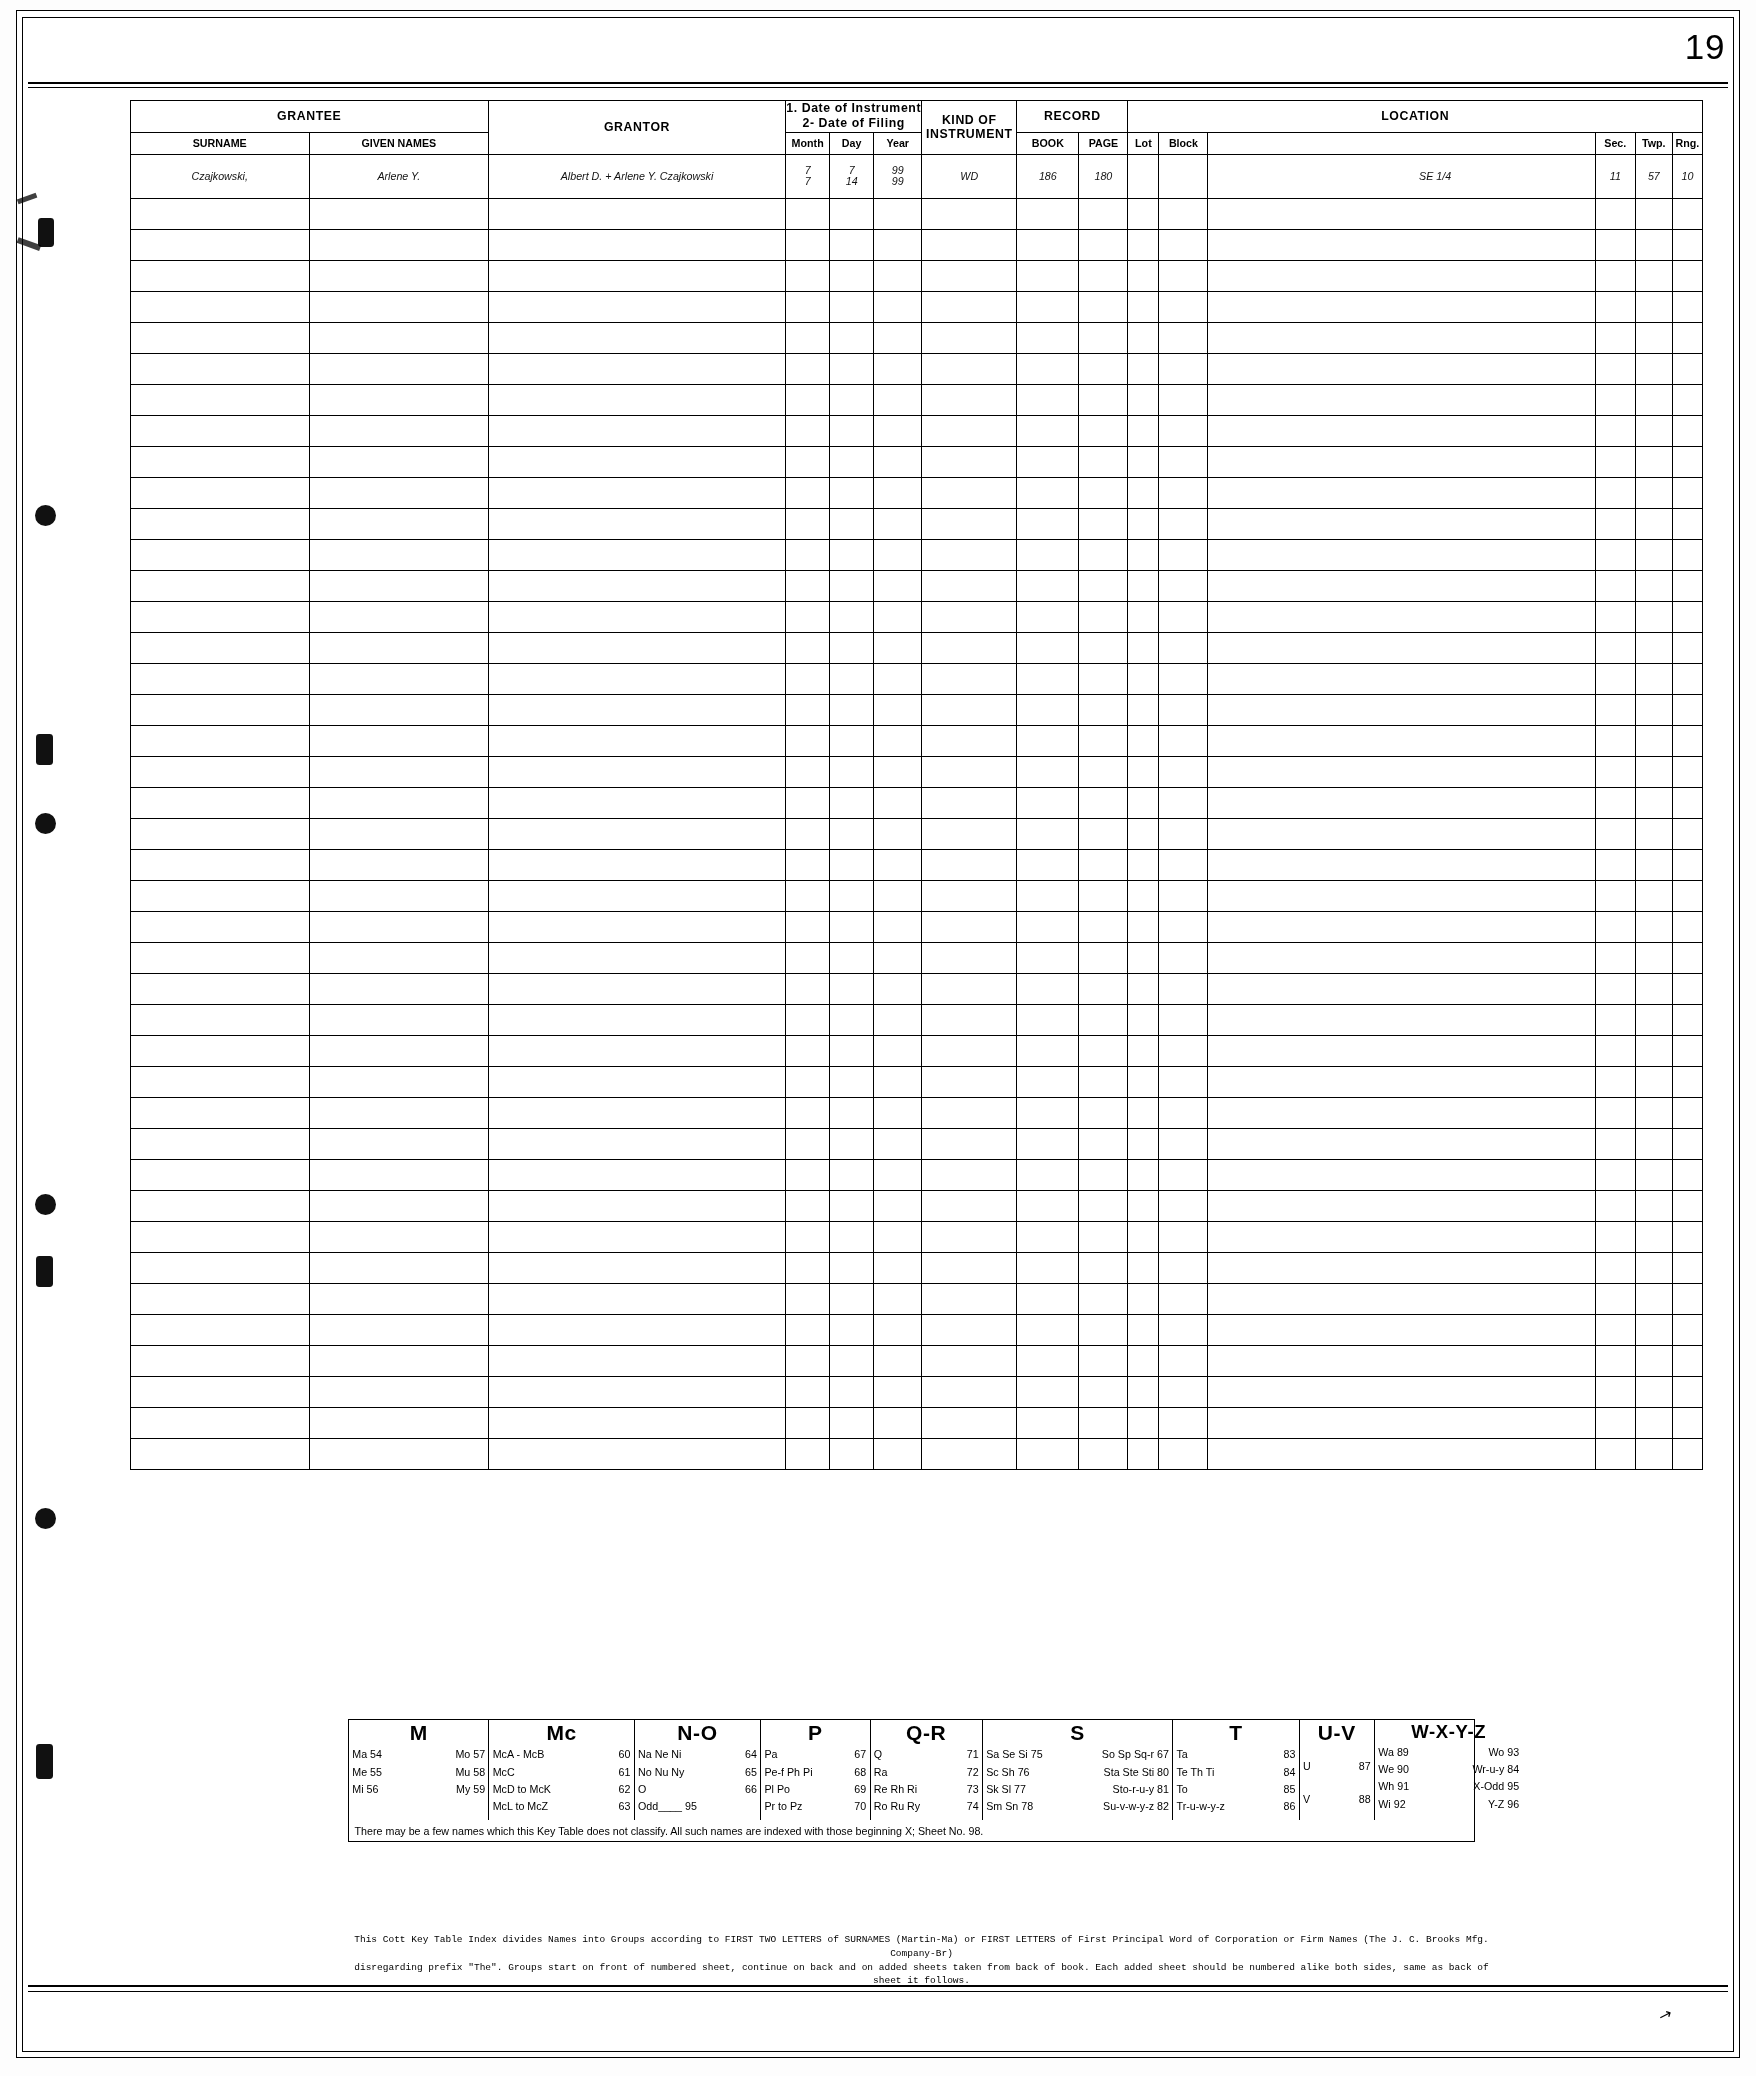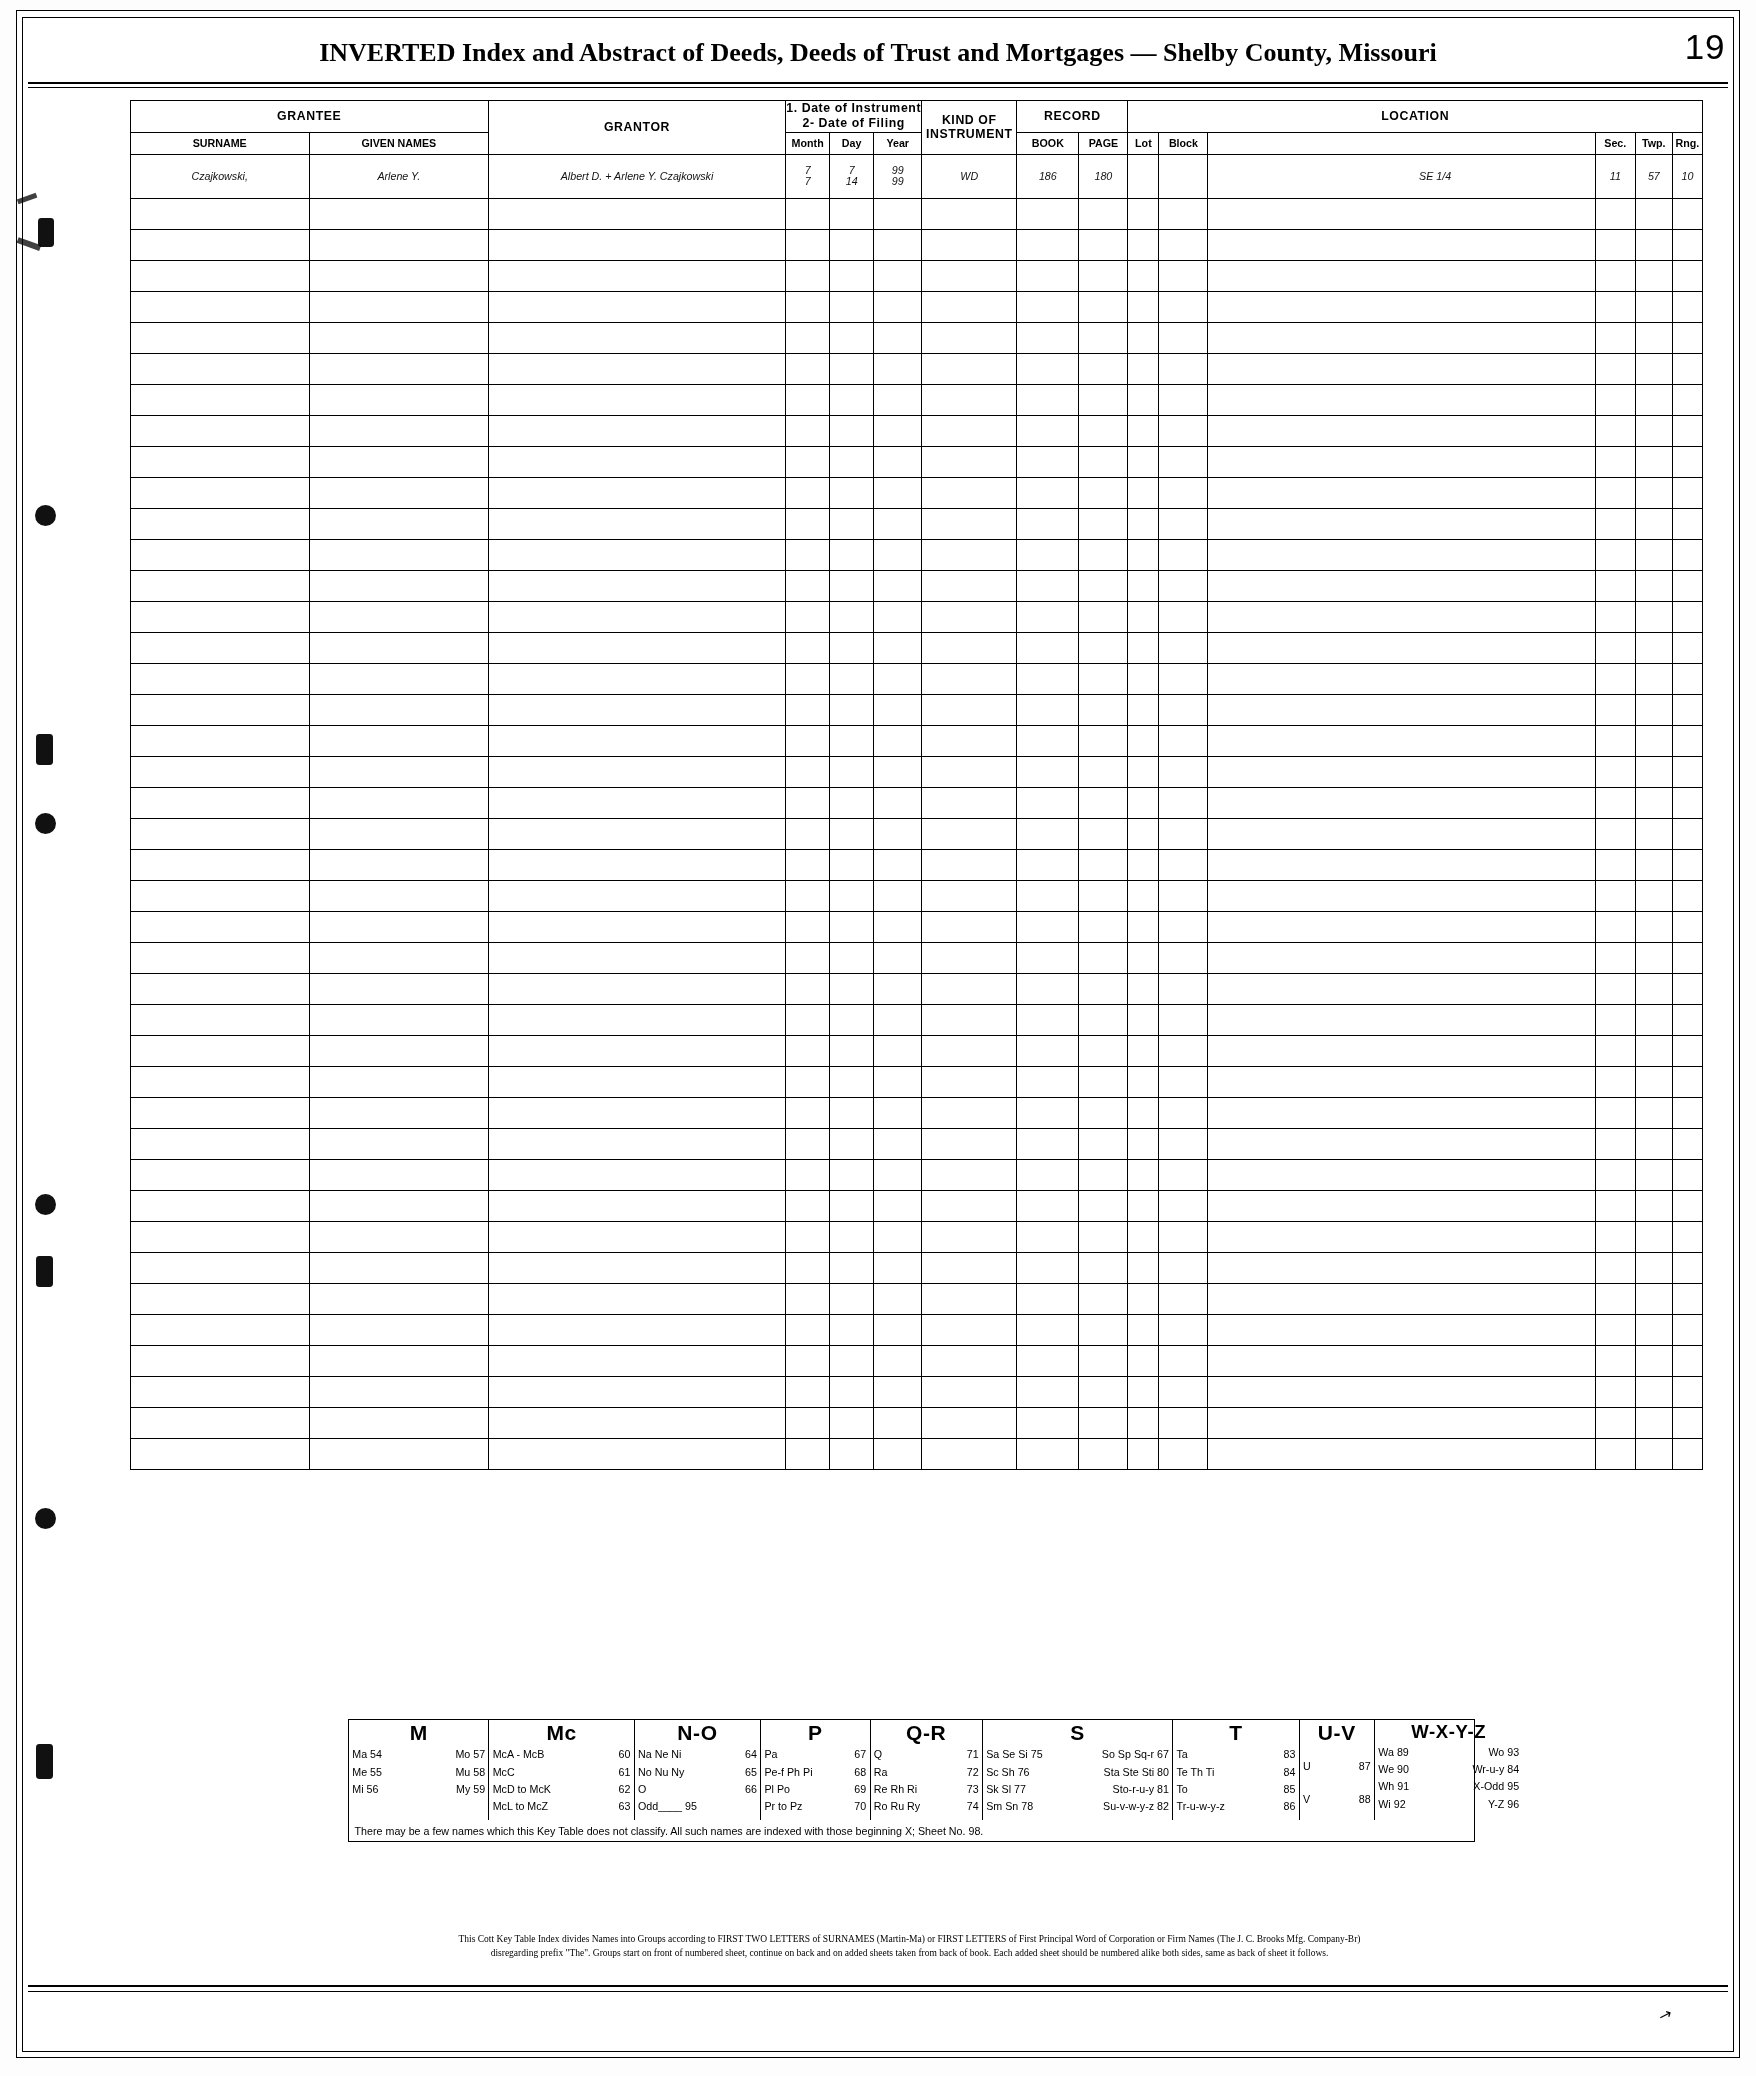--- a/index.html
+++ b/index.html
@@ -172,27 +172,27 @@
   }
   .key-rows .kr span.l{text-align:left;}
   .key-rows .kr span.r{text-align:right;}
   .key-note{
     font-size:10.7px;
     padding:4.5px 5.6px 4.5px 5.6px;
     border-top:0;
   }
   .footer-note{
     position:absolute;
-    left:332px;
+    left:344px;
     top:1933px;
     width:1155px;
     text-align:center;
     font-size:9.5px;
     line-height:1.45;
-    font-family:Liberation Serif, serif;
+    font-family:Liberation Mono, monospace;
   }
   .bottom-rule{
     position:absolute;
     left:28px; right:28px; top:1985px;
     height:1.7px;background:#000;
   }
   .bottom-rule2{
     position:absolute;
     left:28px; right:28px; top:1991px;
     height:0.6px;background:#000;
@@ -206,21 +206,20 @@
 </style>
 </head>
 <body>
 
 <div id="page">
 
   <div class="scan-frame"></div>
   <div class="scan-frame-inner"></div>
 
   <div class="page-number">19</div>
-  <div class="title">INVERTED Index and Abstract of Deeds, Deeds of Trust and Mortgages — Shelby County, Missouri</div>
   <div class="title-rule"></div>
   <div class="title-rule2"></div>
 
   <div class="hole" style="left:35px;top:505px;width:21px;height:21px;"></div>
   <div class="hole-rect" style="left:36px;top:734px;width:17px;height:31px;"></div>
   <div class="hole" style="left:35px;top:813px;width:21px;height:21px;"></div>
   <div class="hole" style="left:35px;top:1194px;width:21px;height:21px;"></div>
   <div class="hole-rect" style="left:36px;top:1256px;width:17px;height:31px;"></div>
   <div class="hole" style="left:35px;top:1508px;width:21px;height:21px;"></div>
   <div class="hole-rect" style="left:36px;top:1744px;width:17px;height:35px;"></div>

